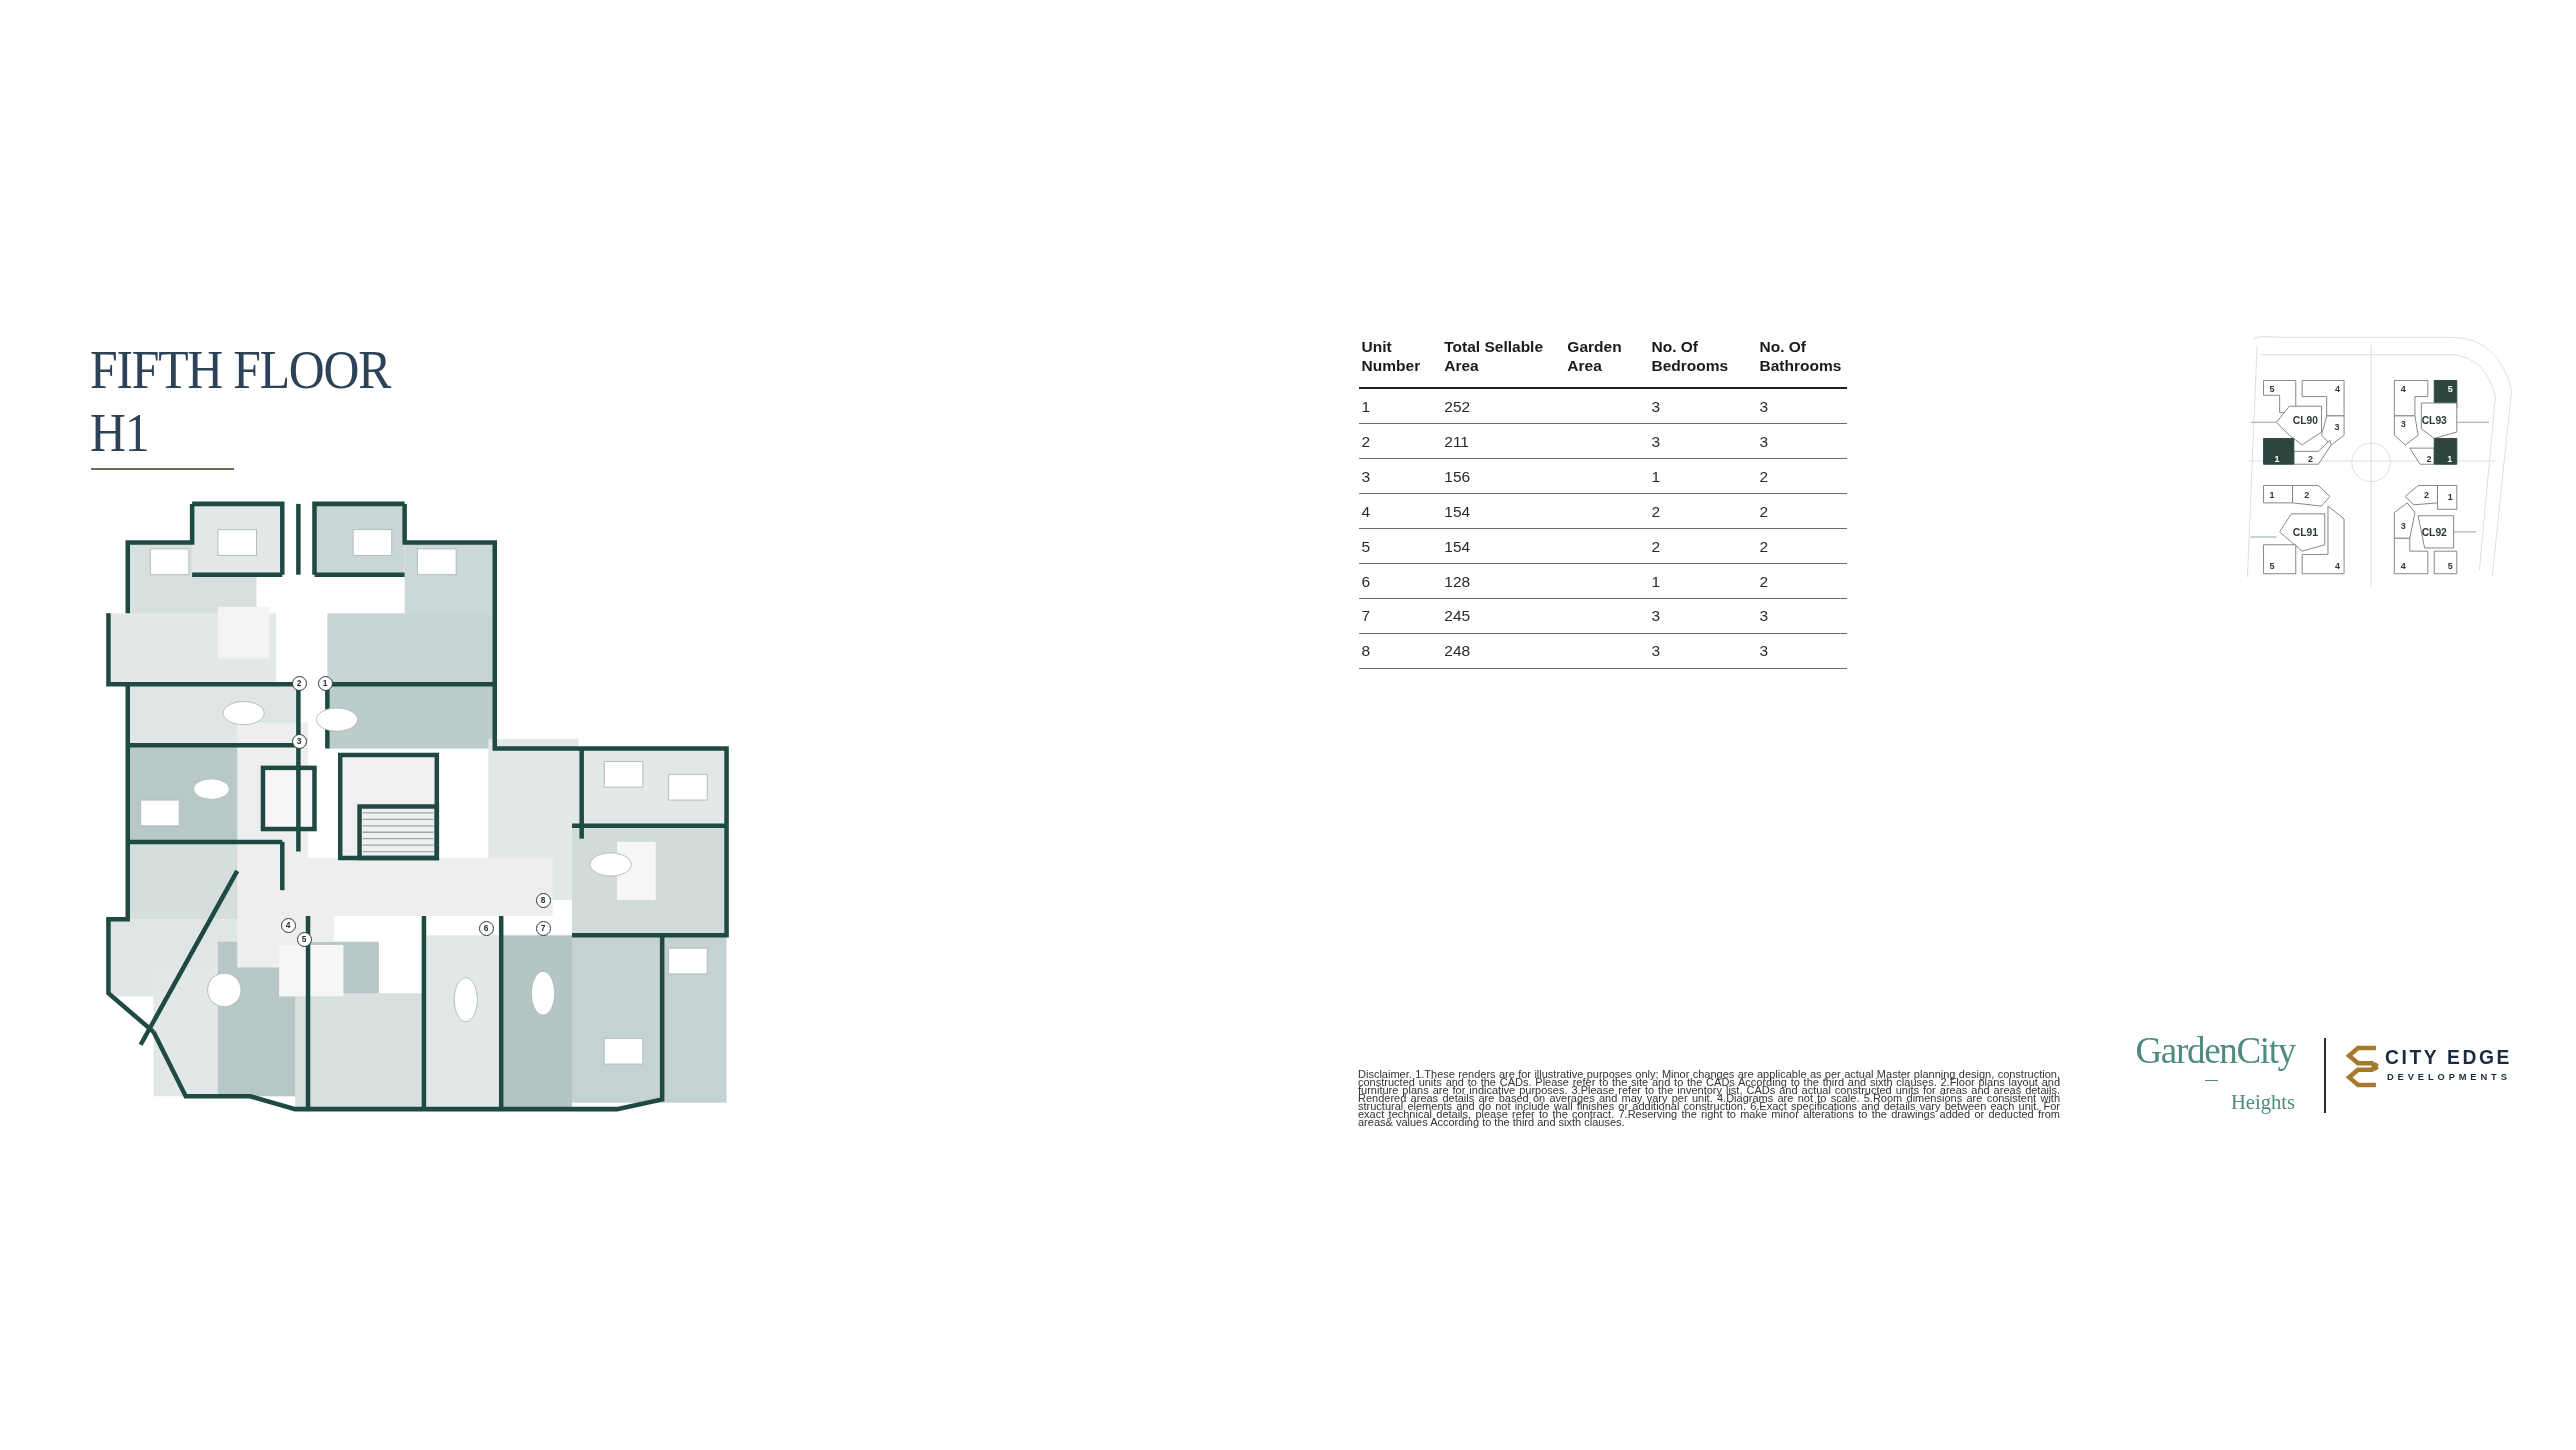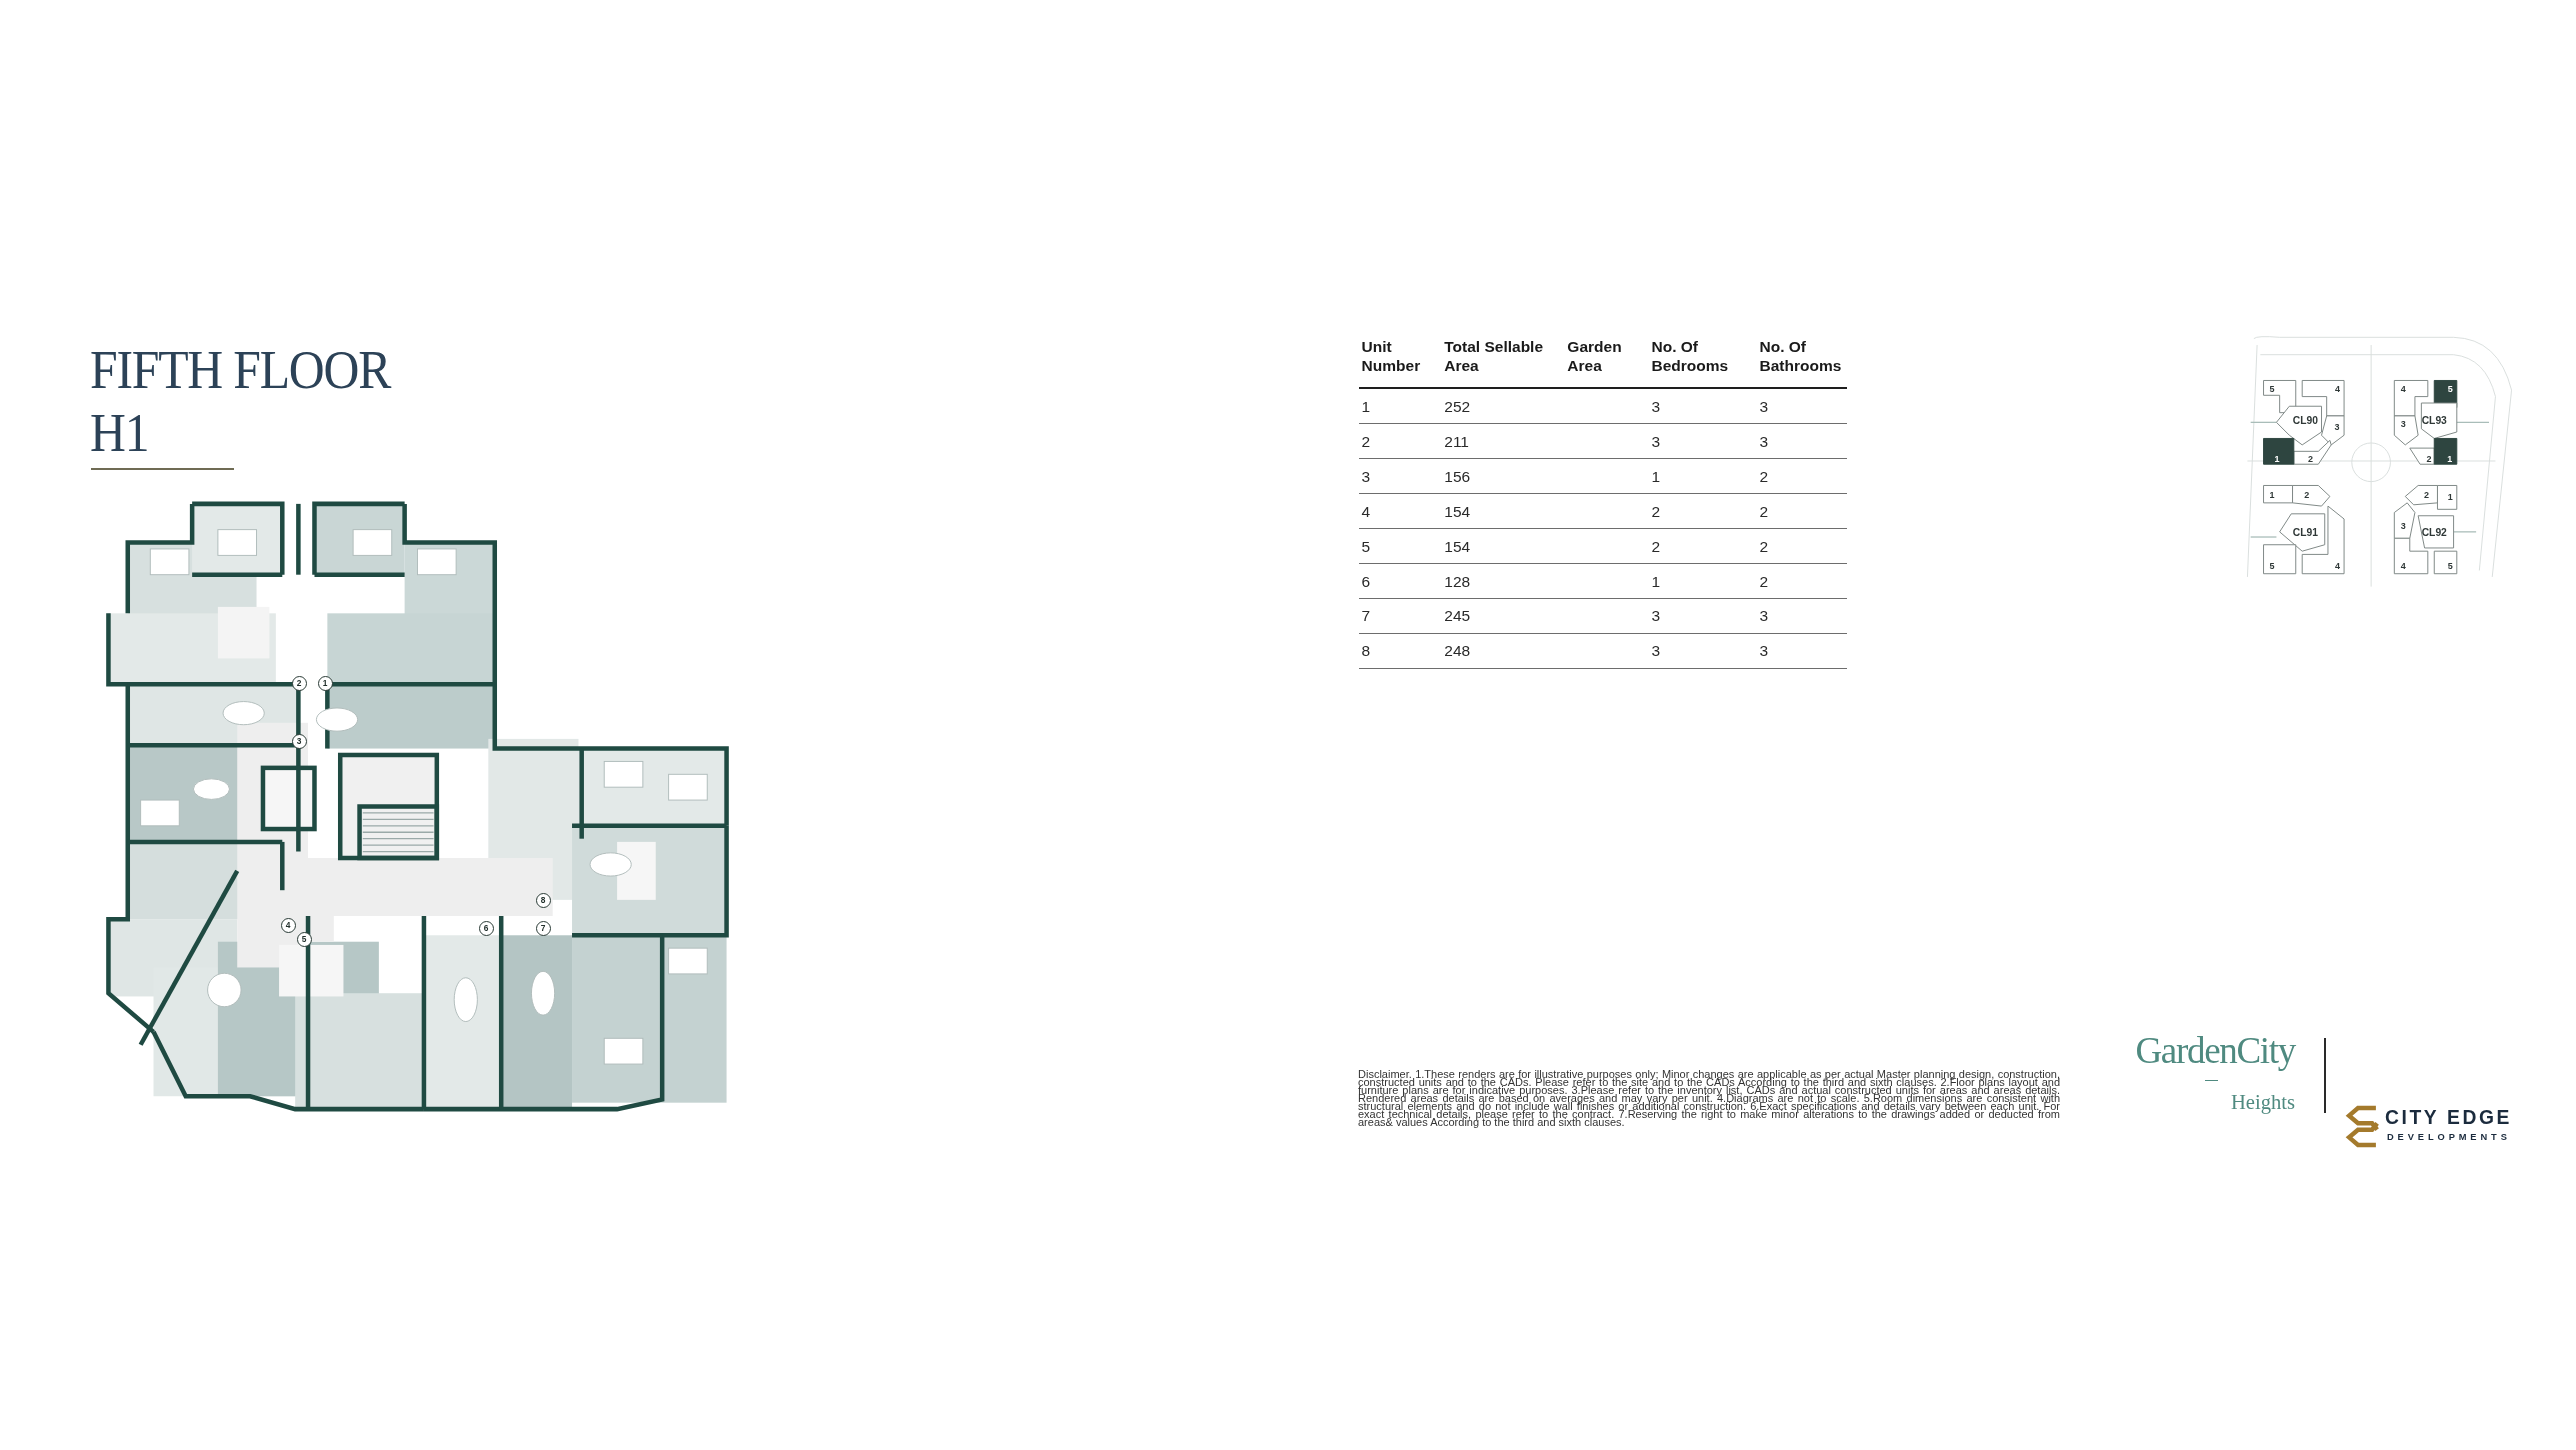--- a/index.html
+++ b/index.html
@@ -51,21 +51,21 @@
     left: 1358px; top: 1070px; width: 702px;
     font-size: 11px; line-height: 8px; color: #333333; text-align: justify;
   }
 
   
   .brand-gc { left: 2128px; top: 1029px; width: 167px; text-align: right; color: #4f8a80; }
   .brand-gc .gc-name { font-family: "Liberation Serif", serif; font-size: 37px; letter-spacing: -1.3px; line-height: 43px; display: block; }
   .brand-gc .gc-dash { display: block; width: 13px; height: 1.3px; background: #4f8a80; margin: 7.7px auto 10.3px; }
   .brand-gc .gc-sub { font-family: "Liberation Serif", serif; font-size: 20.6px; line-height: 23px; display: block; }
   .brand-divider { left: 2324px; top: 1038px; width: 1.9px; height: 75px; background: #2a2a2a; }
-  .brand-ce { left: 2344px; top: 1104px; width: 193px; height: 52px; }
+  .brand-ce { left: 2344px; top: 1044px; width: 193px; height: 52px; }
   .brand-ce .ce-mark { position: absolute; left: 0; top: 0; width: 37px; height: 45px; }
   .brand-ce .ce-name { position: absolute; left: 41px; top: 2.6px; font-weight: 700; font-size: 19.3px; letter-spacing: 2.6px; color: #1b2b3d; white-space: nowrap; }
   .brand-ce .ce-sub { position: absolute; left: 43px; top: 28px; font-weight: 700; font-size: 9.3px; letter-spacing: 3.9px; color: #1b2b3d; white-space: nowrap; }
 </style>
 </head>
 <body>
 
 <div class="abs title">
   <span class="line">FIFTH FLOOR</span>
   <span class="line">H1</span>

